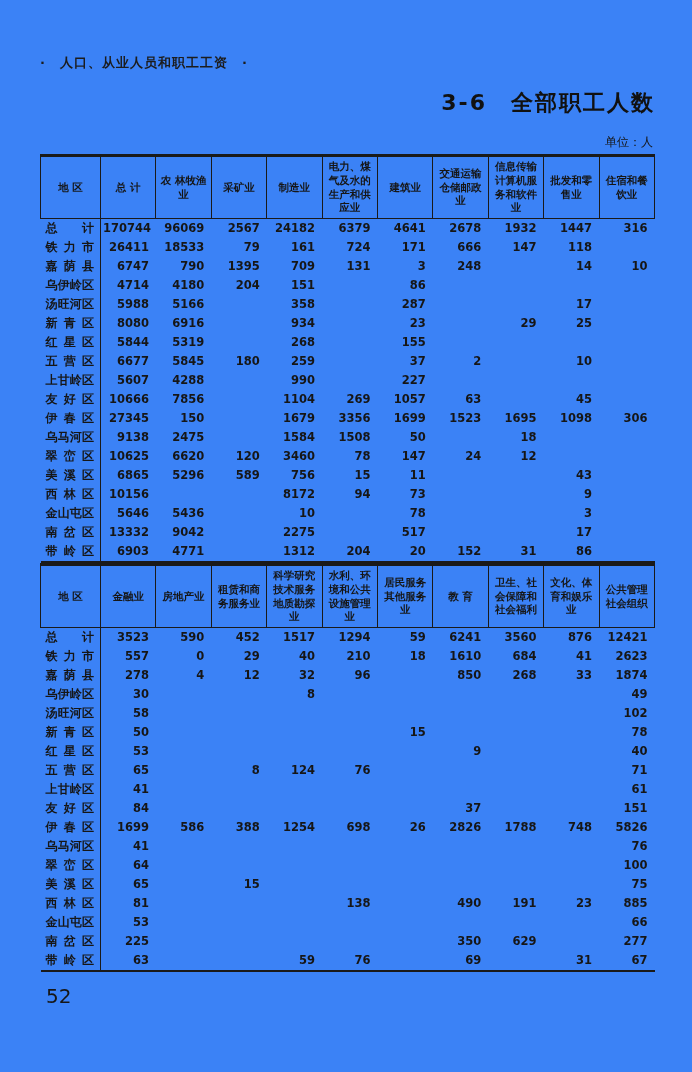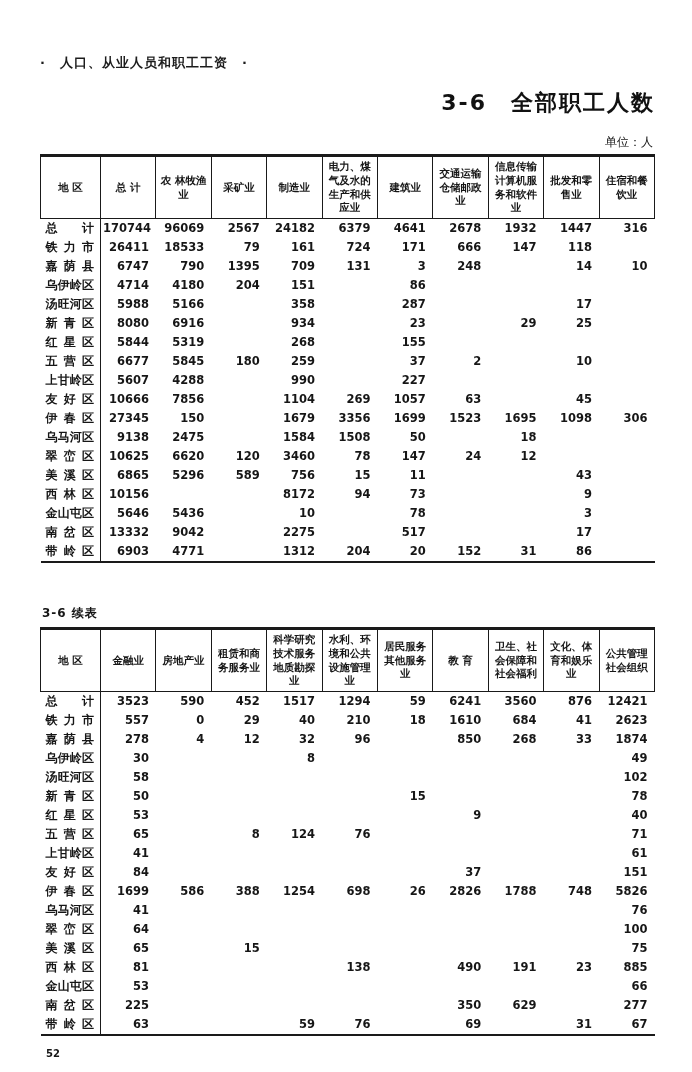--- a/index.html
+++ b/index.html
@@ -1,20 +1,20 @@
 <!DOCTYPE html>
 <html><head>
 <meta charset="utf-8">
 <style>
   * { margin:0; padding:0; box-sizing:border-box; }
   html,body { background:#e9e7e2; }
   body { font-family:"DejaVu Sans", sans-serif; color:#161616; }
   .page {
     position:relative; width:692px; height:1072px; margin:0 auto;
-    background:#ffffff; padding:54px 37px 0 40px; overflow:hidden;
+    background:#3b82f6; padding:54px 37px 0 40px; overflow:hidden;
   }
   .running-head { font-size:13px; font-weight:bold; letter-spacing:1px; color:#1c1c1c; }
   .title { text-align:right; font-size:22px; font-weight:bold; letter-spacing:2px; margin-top:16px; color:#111; }
   .unit-note { text-align:right; font-size:12px; font-weight:normal; margin-top:16px; margin-bottom:3px; padding-right:2px; }
   table.stat-table {
     width:615px; table-layout:fixed; border-collapse:collapse;
     border-top:3px solid #1a1a1a; border-bottom:2px solid #1a1a1a;
   }
   table.stat-table thead th {
     border:1px solid #1a1a1a; font-size:10.5px; font-weight:bold;
@@ -24,21 +24,21 @@
   table.stat-table thead th:first-child { width:60px;text-align:center; }
   table.stat-table tbody td {
     font-size:11.5px; font-weight:bold; height:19px; line-height:19px;
     padding:0 7px 0 2px; text-align:right; vertical-align:middle; white-space:nowrap;
   }
   table.stat-table tbody td.region {
     border-right:1px solid #1a1a1a; text-align:justify; text-align-last:justify;
     padding:0 6px 0 5px; font-size:12px;
   }
   .cont-label { font-size:12px; font-weight:bold; margin:42px 0 5px 2px; letter-spacing:1px; }
-  .page-number { font-size:10px; font-weight:bold; margin:12px 0 0 6px; }
+  .page-number { font-size:20px; font-weight:normal; margin:12px 0 0 6px; }
 </style>
 </head>
 <body>
 
 <div class="page">
   <div class="running-head">·　人口、从业人员和职工工资　·</div>
   <div class="title">3-6　全部职工人数</div>
   <div class="unit-note">单位：人</div>
 
   <table class="stat-table">
@@ -288,21 +288,20 @@
           <td>204</td>
           <td>20</td>
           <td>152</td>
           <td>31</td>
           <td>86</td>
           <td></td>
         </tr>
       </tbody>
   </table>
 
-  <div class="cont-label">3-6 续表</div>
 
   <table class="stat-table">
     <thead>
       <tr>
           <th>地 区</th>
           <th>金融业</th>
           <th>房地产业</th>
           <th>租赁和商务服务业</th>
           <th>科学研究技术服务地质勘探业</th>
           <th>水利、环境和公共设施管理业</th>

